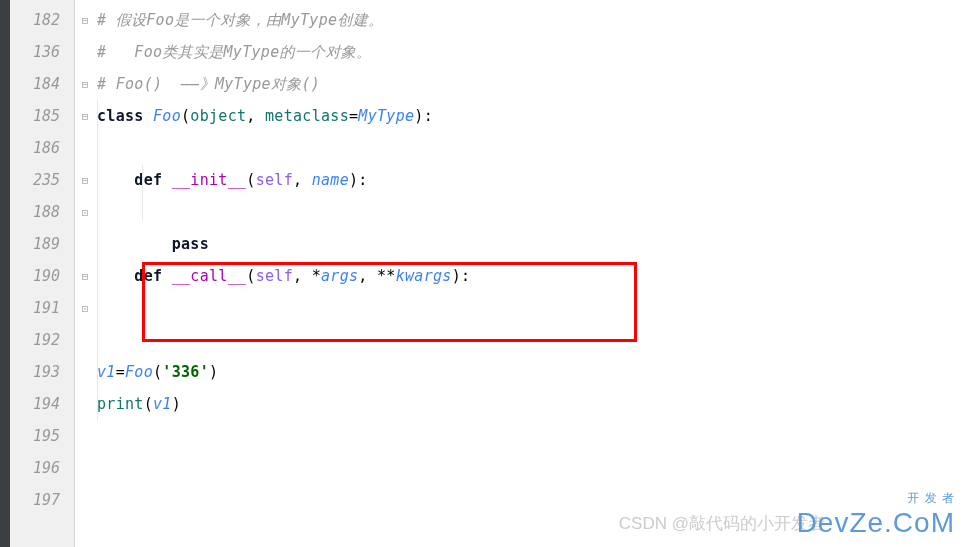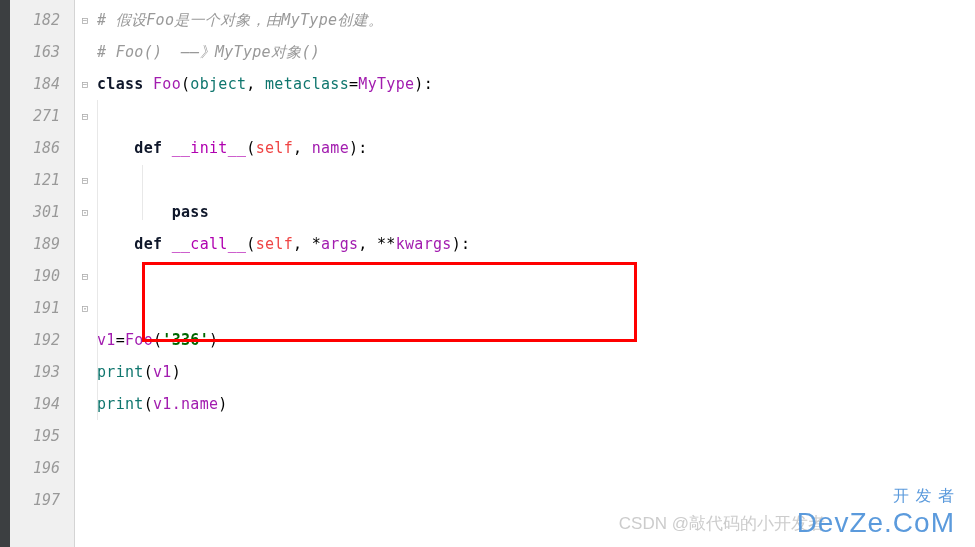--- a/index.html
+++ b/index.html
@@ -61,22 +61,22 @@
       line-height: 32px;
       white-space: pre;
       padding-left: 2px;
       font-size: 15px;
       letter-spacing: 0.3px;
     }
     .comment { color: #999999; font-style: italic; }
     .keyword { color: #0f172a; font-weight: bold; }
     .builtin { color: #0f766e; }
     .special { color: #b000b0; text-align: center; }
-    .param-self { color: #ef4444; }
-    .identifier { color: #a21caf; }
+    .param-self { color: #8b5cf6; }
+    .identifier { color: #3b82f6; font-style: italic; }
     .string { color: #006600; font-weight: bold; }
     .vert-guide {
       position: absolute;
       width: 1px;
       background: #e8e8e8;
       z-index: 0;
     }
     .highlight-box {
       position: absolute;
       border: 3px solid #ff0000;
@@ -91,44 +91,44 @@
       position: absolute;
       right: 20px;
       bottom: 8px;
       color: #4a90d9;
       font-size: 28px;
       font-family: sans-serif;
       opacity: 0.9;
       z-index: 5;
       letter-spacing: 1px;
     }
-    .watermark1 .cn { font-size: 16px; display: block; text-align: right; }
+    .watermark1 .cn { font-size: 12px; display: block; text-align: right; }
     .watermark2 {
       position: absolute;
       right: 150px;
       bottom: 12px;
       color: #ccc;
       font-size: 17px;
       font-family: sans-serif;
       z-index: 4;
     }
   </style>
 </head>
 <body>
 
 <div class="left-bar"></div>
 
 <div class="gutter">
   <div class="line-num">182</div>
-  <div class="line-num">163</div>
+  <div class="line-num">136</div>
   <div class="line-num">184</div>
-  <div class="line-num">271</div>
+  <div class="line-num">185</div>
   <div class="line-num">186</div>
-  <div class="line-num">121</div>
-  <div class="line-num">301</div>
+  <div class="line-num">235</div>
+  <div class="line-num">188</div>
   <div class="line-num">189</div>
   <div class="line-num">190</div>
   <div class="line-num">191</div>
   <div class="line-num">192</div>
   <div class="line-num">193</div>
   <div class="line-num">194</div>
   <div class="line-num">195</div>
   <div class="line-num">196</div>
   <div class="line-num">197</div>
 </div>
@@ -151,32 +151,32 @@
   <div class="fold-icon"></div>
   <div class="fold-icon"></div>
 </div>
 
 <div class="code-area">
   <div class="vert-guide" style="left:2px;top:100px;height:320px"></div>
   <div class="vert-guide" style="left:47px;top:165px;height:55px"></div>
   <div class="vert-guide" style="left:47px;top:262px;height:55px"></div>
 
   <div class="code-line"><span class="comment"># 假设Foo是一个对象，由MyType创建。</span></div>
+  <div class="code-line"><span class="comment">#   Foo类其实是MyType的一个对象。</span></div>
   <div class="code-line"><span class="comment"># Foo()  ——》MyType对象()</span></div>
   <div class="code-line"><span class="keyword">class</span><span> </span><span class="identifier">Foo</span><span>(</span><span class="builtin">object</span><span>, </span><span class="builtin">metaclass</span><span>=</span><span class="identifier">MyType</span><span>):</span></div>
   <div class="code-line"></div>
   <div class="code-line"><span>    </span><span class="keyword">def</span><span> </span><span class="special">__init__</span><span>(</span><span class="param-self">self</span><span>, </span><span class="identifier">name</span><span>):</span></div>
   <div class="code-line"></div>
   <div class="code-line"><span>        </span><span class="keyword">pass</span></div>
   <div class="code-line"><span>    </span><span class="keyword">def</span><span> </span><span class="special">__call__</span><span>(</span><span class="param-self">self</span><span>, *</span><span class="identifier">args</span><span>, **</span><span class="identifier">kwargs</span><span>):</span></div>
   <div class="code-line"></div>
   <div class="code-line"></div>
   <div class="code-line"><span class="identifier">v1</span><span>=</span><span class="identifier">Foo</span><span>(</span><span class="string">'336'</span><span>)</span></div>
   <div class="code-line"><span class="builtin">print</span><span>(</span><span class="identifier">v1</span><span>)</span></div>
-  <div class="code-line"><span class="builtin">print</span><span>(</span><span class="identifier">v1.name</span><span>)</span></div>
   <div class="code-line"></div>
 
   <div class="highlight-box"></div>
 </div>
 
 <div class="watermark2">CSDN @敲代码的小开发者</div>
 <div class="watermark1">
   <span class="cn">开 发 者</span>
   <span>DevZe.CoM</span>
 </div>

